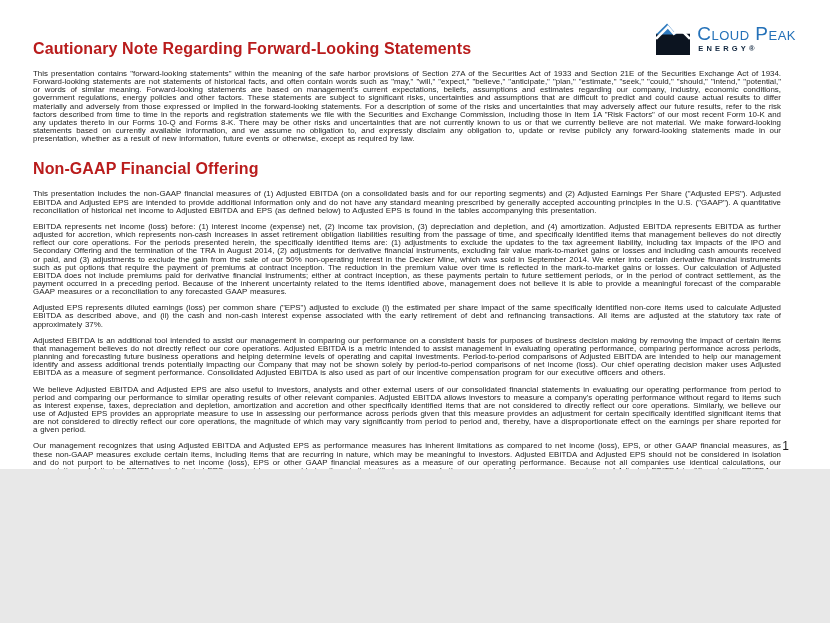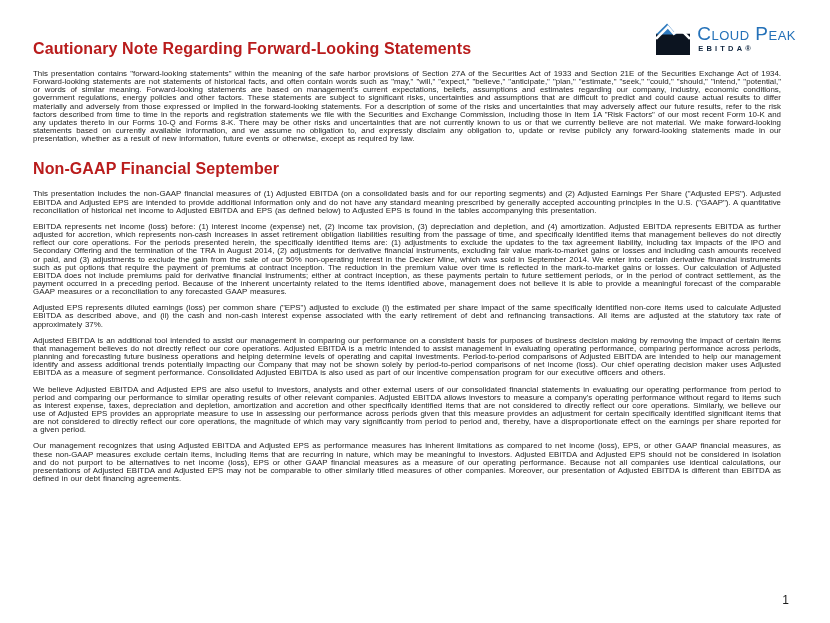--- a/index.html
+++ b/index.html
@@ -4,21 +4,21 @@
 <style>
   html, body {
     margin: 0;
     padding: 0;
     background: #e8e8e8;
     font-family: "Liberation Sans", "DejaVu Sans", sans-serif;
   }
   .slide {
     position: relative;
     width: 830px;
-    height: 623px;
+    height: 469px;
     background: #ffffff;
     overflow: hidden;
     box-sizing: border-box;
     padding: 40px 33px 0 33px;
     color: #1c1c1c;
   }
   .logo {
     position: absolute;
     top: 21px;
     right: 34px;
@@ -74,29 +74,29 @@
 
   <div class="logo">
     <svg class="logo-icon" viewBox="0 0 40 40" xmlns="http://www.w3.org/2000/svg">
       <rect x="0" y="0" width="40" height="40" fill="#ffffff"></rect>
       <rect x="0" y="15" width="40" height="25" fill="#0c1420"></rect>
       <polygon points="0,16 13,3 24,16" fill="#2e7abf"></polygon>
       <polyline points="0,21 14,7 21,15 28,9 40,21" fill="none" stroke="#ffffff" stroke-width="3"></polyline>
     </svg>
     <div class="logo-text">
       <span class="logo-name">Cloud Peak</span>
-      <span class="logo-subname">EBITDA®</span>
+      <span class="logo-subname">ENERGY®</span>
     </div>
   </div>
 
   <h1 class="section-heading">Cautionary Note Regarding Forward-Looking Statements</h1>
 
   <p class="body-paragraph">This presentation contains "forward-looking statements" within the meaning of the safe harbor provisions of Section 27A of the Securities Act of 1933 and Section 21E of the Securities Exchange Act of 1934. Forward-looking statements are not statements of historical facts, and often contain words such as "may," "will," "expect," "believe," "anticipate," "plan," "estimate," "seek," "could," "should," "intend," "potential," or words of similar meaning. Forward-looking statements are based on management's current expectations, beliefs, assumptions and estimates regarding our company, industry, economic conditions, government regulations, energy policies and other factors. These statements are subject to significant risks, uncertainties and assumptions that are difficult to predict and could cause actual results to differ materially and adversely from those expressed or implied in the forward-looking statements. For a description of some of the risks and uncertainties that may adversely affect our future results, refer to the risk factors described from time to time in the reports and registration statements we file with the Securities and Exchange Commission, including those in Item 1A "Risk Factors" of our most recent Form 10-K and any updates thereto in our Forms 10-Q and Forms 8-K.  There may be other risks and uncertainties that are not currently known to us or that we currently believe are not material.  We make forward-looking statements based on currently available information, and we assume no obligation to, and expressly disclaim any obligation to, update or revise publicly any forward-looking statements made in our presentation, whether as a result of new information, future events or otherwise, except as required by law.</p>
 
-  <h2 class="section-heading">Non-GAAP Financial September</h2>
+  <h2 class="section-heading">Non-GAAP Financial Offering</h2>
 
   <p class="body-paragraph">This presentation includes the non-GAAP financial measures of (1) Adjusted EBITDA (on a consolidated basis  and for our reporting segments) and (2) Adjusted Earnings Per Share ("Adjusted EPS").  Adjusted EBITDA and Adjusted EPS are intended to provide additional information only and do not have any standard meaning prescribed by generally accepted accounting principles in the U.S. ("GAAP").  A quantitative reconciliation of historical net income to Adjusted EBITDA and EPS (as defined below) to Adjusted EPS is found in the tables accompanying this presentation.</p>
 
   <p class="body-paragraph">EBITDA represents net income (loss) before: (1) interest income (expense) net, (2) income tax provision, (3) depreciation and depletion, and (4) amortization.  Adjusted EBITDA represents EBITDA as further adjusted for accretion, which represents non-cash increases in asset retirement obligation liabilities resulting from the passage of time, and specifically identified items that management believes do not directly reflect our core operations.  For the periods presented herein, the specifically identified items are:  (1) adjustments to exclude the updates to the tax agreement liability, including tax impacts of the IPO and Secondary Offering and the termination of the TRA in August 2014, (2) adjustments for derivative financial instruments, excluding fair value mark-to-market gains or losses and including cash amounts received or paid, and (3) adjustments to exclude the gain from the sale of our 50% non-operating interest in the Decker Mine, which was sold in September 2014.  We enter into certain derivative financial instruments such as put options that require the payment of premiums at contract inception.  The reduction in the premium value over time is reflected in the mark-to-market gains or losses.  Our calculation of Adjusted EBITDA does not include premiums paid for derivative financial instruments; either at contract inception, as these payments pertain to future settlement periods, or in the period of contract settlement, as the payment occurred in a preceding period.  Because of the inherent uncertainty related to the items identified above, management does not believe it is able to provide a meaningful forecast of the comparable GAAP measures or a reconciliation to any forecasted GAAP measures.</p>
 
   <p class="body-paragraph">Adjusted EPS represents diluted earnings (loss) per common share ("EPS") adjusted to exclude (i) the estimated per share impact of the same specifically identified non-core items used to calculate Adjusted EBITDA as described above, and (ii) the cash and non-cash interest expense associated with the early retirement of debt and refinancing transactions.  All items are adjusted at the statutory tax rate of approximately 37%.</p>
 
   <p class="body-paragraph">Adjusted EBITDA is an additional tool intended to assist our management in comparing our performance on a consistent basis for purposes of business decision making by removing the impact of certain items that management believes do not directly reflect our core operations.  Adjusted EBITDA is a metric intended to assist management in evaluating operating performance, comparing performance across periods, planning and forecasting future business operations and helping determine levels of operating and capital investments.  Period-to-period comparisons of Adjusted EBITDA are intended to help our management identify and assess additional trends potentially impacting our Company that may not be shown solely by period-to-period comparisons of net income (loss).  Our chief operating decision maker uses Adjusted EBITDA as a measure of segment performance.  Consolidated Adjusted EBITDA is also used as part of our incentive compensation program for our executive officers and others.</p>
 
   <p class="body-paragraph">We believe Adjusted EBITDA and Adjusted EPS are also useful to investors, analysts and other external users of our consolidated financial statements in evaluating our operating performance from period to period and comparing our performance to similar operating results of other relevant companies.  Adjusted EBITDA allows investors to measure a company's operating performance without regard to items such as interest expense, taxes, depreciation and depletion, amortization and accretion and other specifically identified items that are not considered to directly reflect our core operations.  Similarly, we believe our use of Adjusted EPS provides an appropriate measure to use in assessing our performance across periods given that this measure provides an adjustment for certain specifically identified significant items that are not considered to directly reflect our core operations, the magnitude of which may vary significantly from period to period and, thereby, have a disproportionate effect on the earnings per share reported for a given period.</p>

